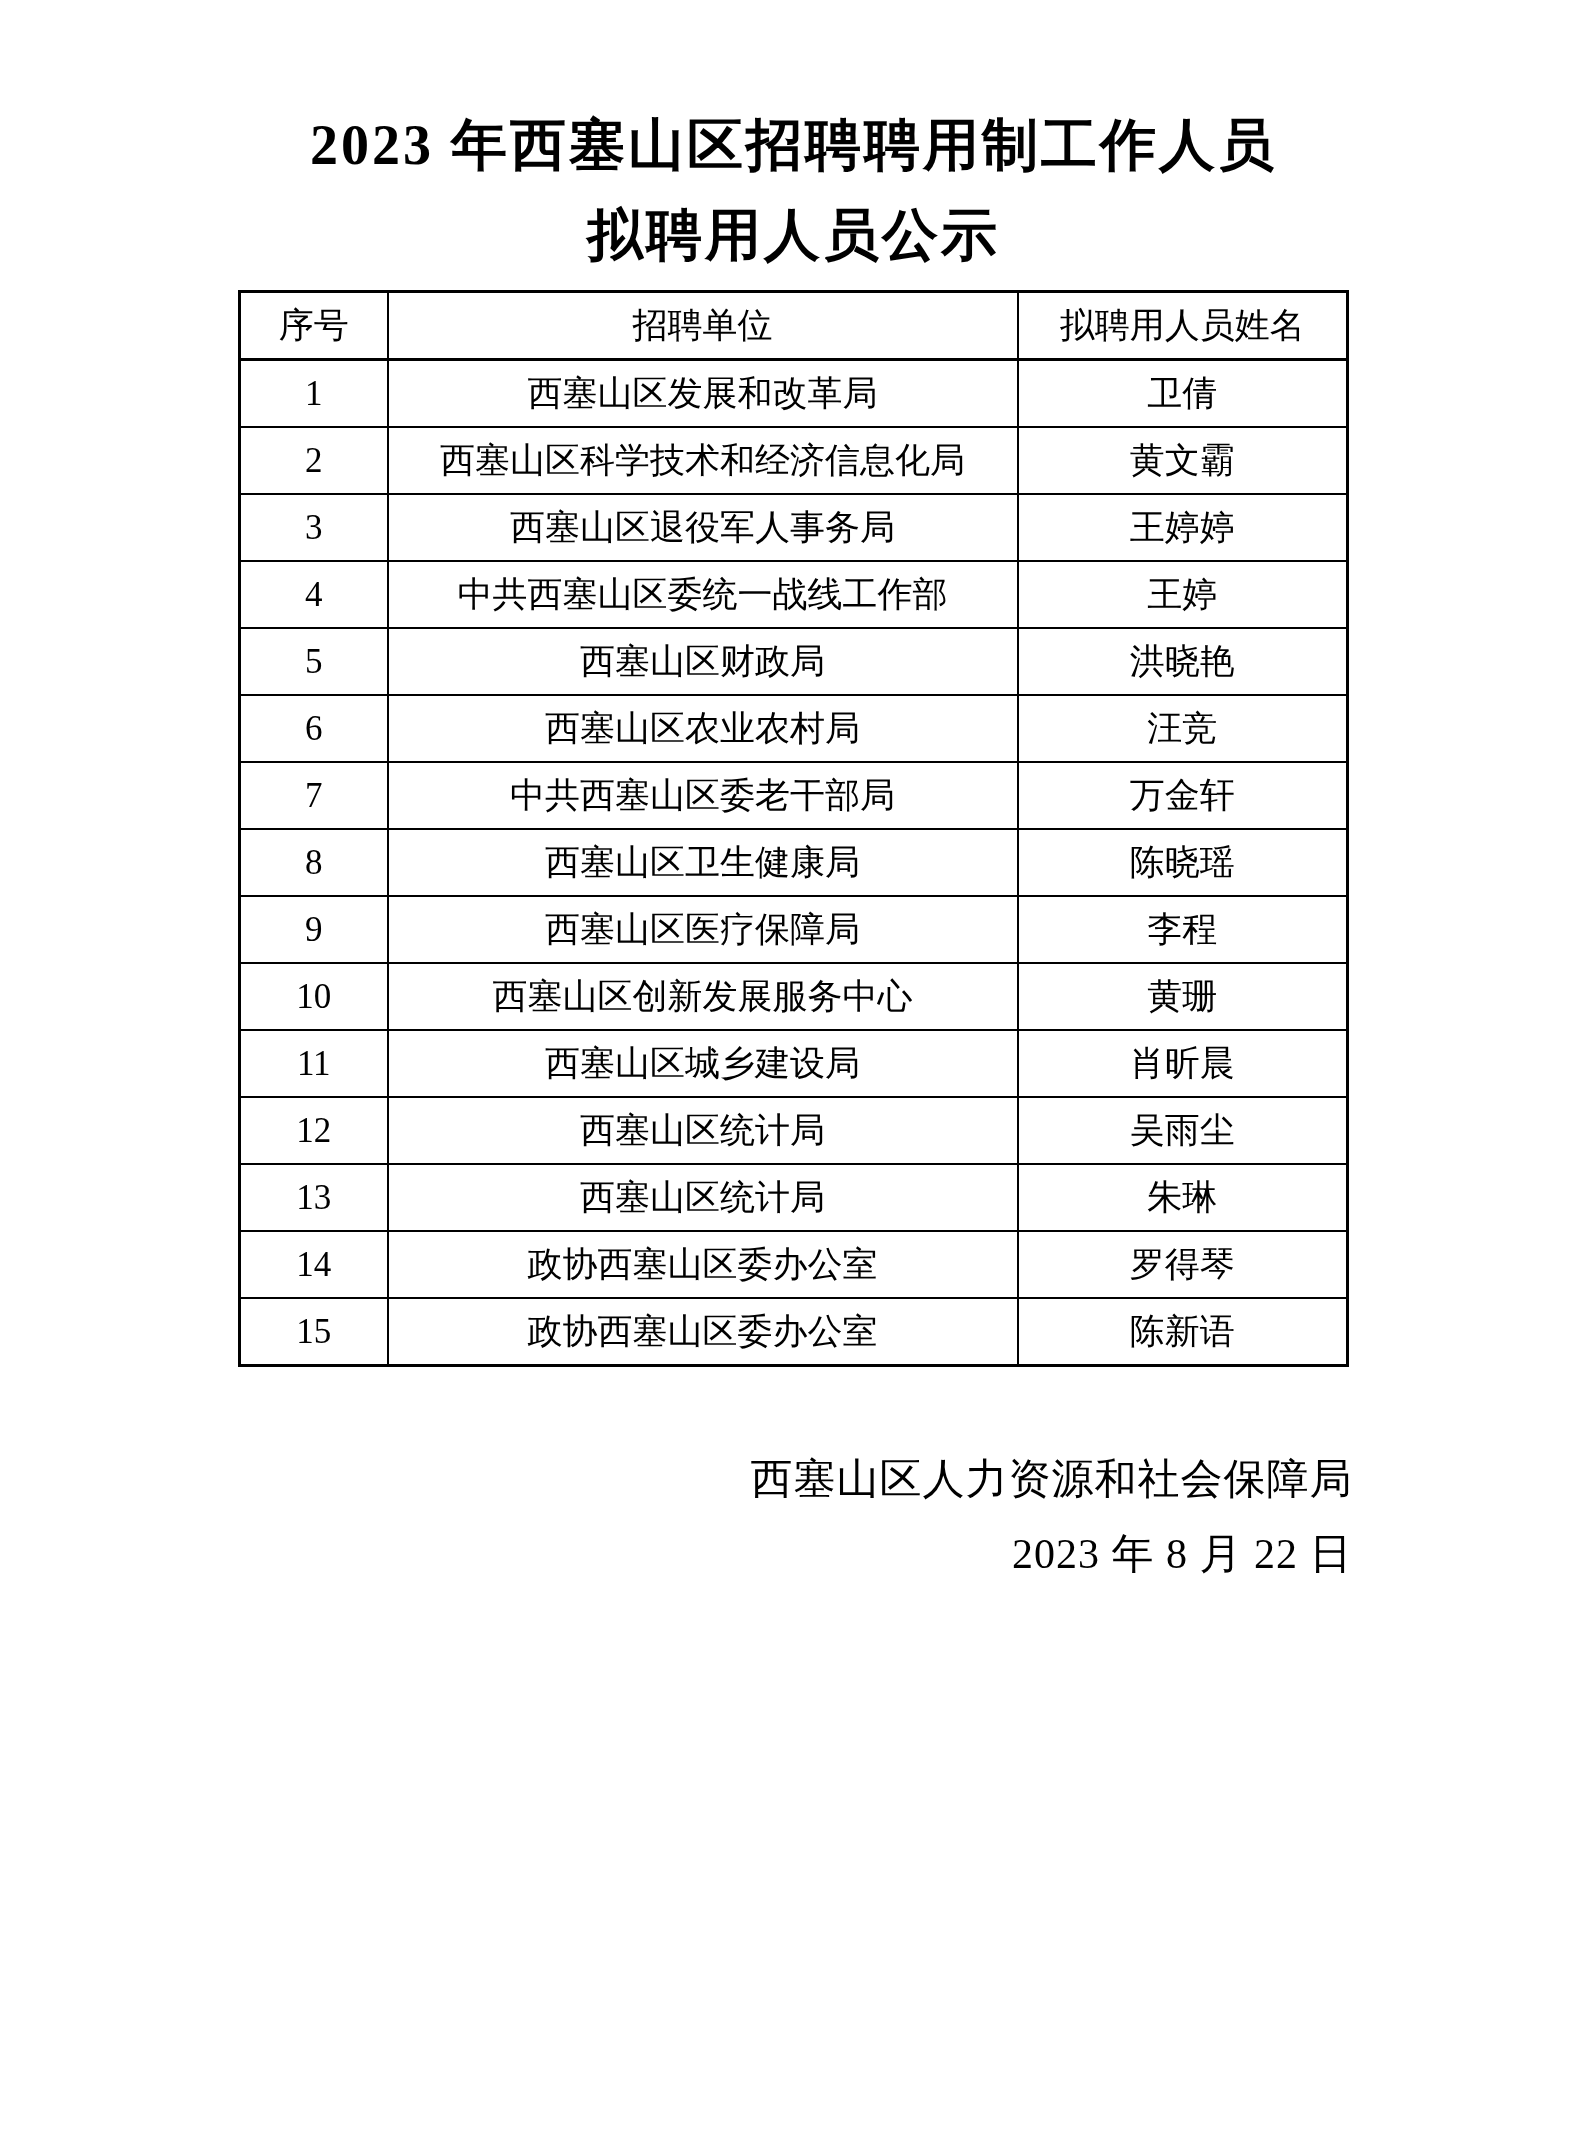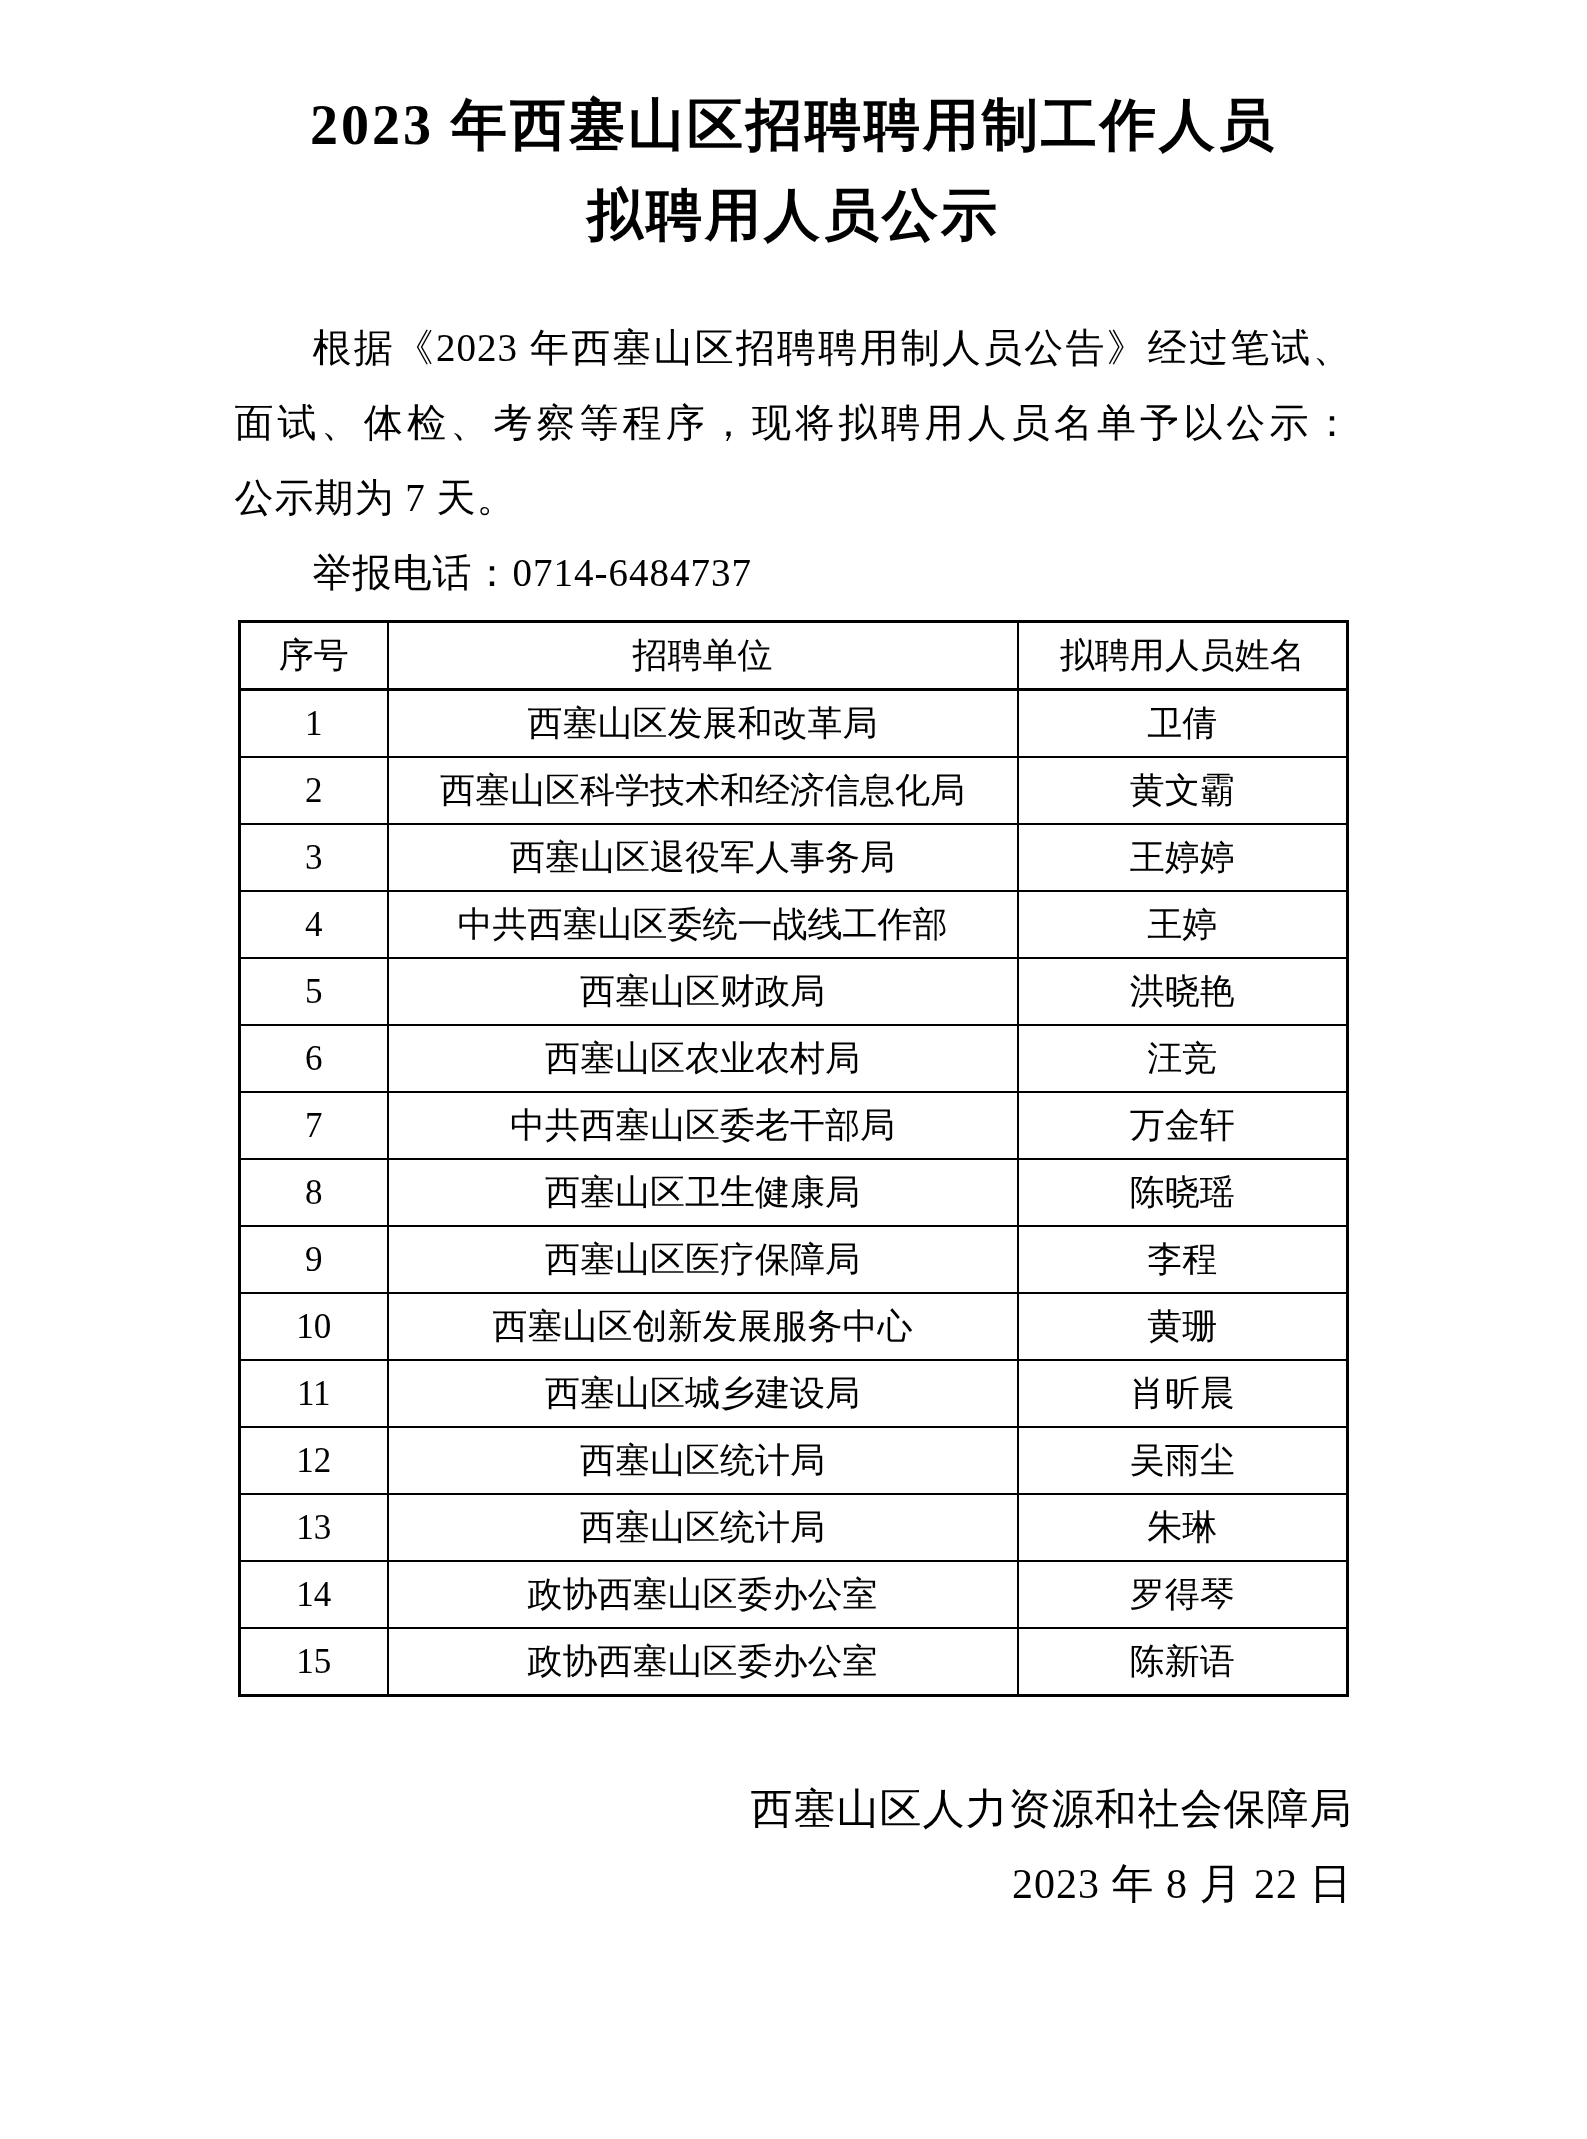--- a/index.html
+++ b/index.html
@@ -10,21 +10,21 @@
   body {
     width: 1587px;
     height: 2139px;
     color: #000000;
     font-family: "Liberation Serif", "DejaVu Serif", serif;
     overflow: hidden;
   }
   .page {
     width: 1118px;
     margin: 0 auto;
-    padding-top: 80px;
+    padding-top: 100px;
   }
   
   .doc-title {
     margin: 0;
     text-align: center;
     font-size: 56px;
     font-weight: bold;
     line-height: 90px;
     letter-spacing: 3px;
   }
@@ -81,26 +81,20 @@
 </head>
 <body>
 
 <div class="page">
 
   <h1 class="doc-title">
     <span class="title-line">2023 年西塞山区招聘聘用制工作人员</span>
     <span class="title-line">拟聘用人员公示</span>
   </h1>
 
-  <div class="intro">
-    <div class="para-line indent just">根据《2023 年西塞山区招聘聘用制人员公告》经过笔试、</div>
-    <div class="para-line just">面试、体检、考察等程序，现将拟聘用人员名单予以公示：</div>
-    <div class="para-line">公示期为 7 天。</div>
-    <div class="para-line indent">举报电话：0714-6484737</div>
-  </div>
 
   <table class="hire-table">
     <colgroup>
       <col class="col-serial">
       <col class="col-unit">
       <col class="col-name">
     </colgroup>
     <thead>
       <tr>
         <th>序号</th>

